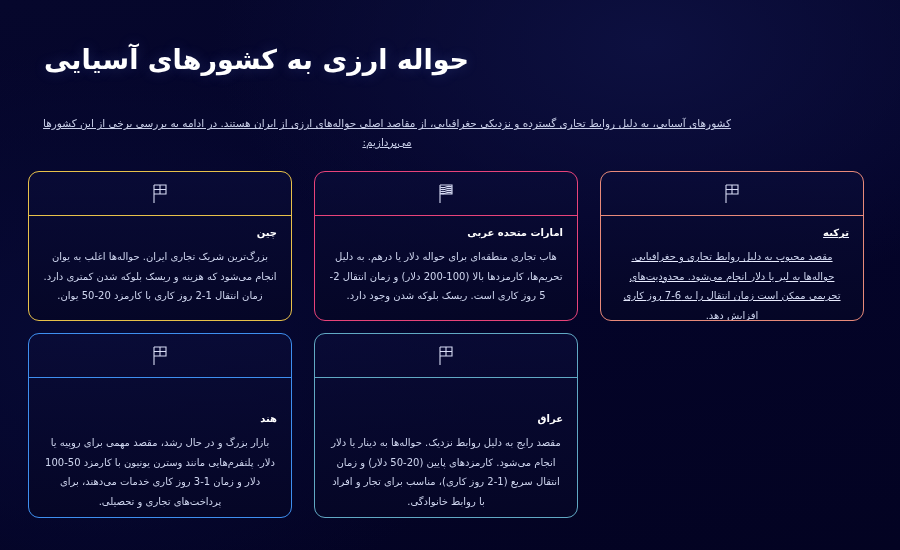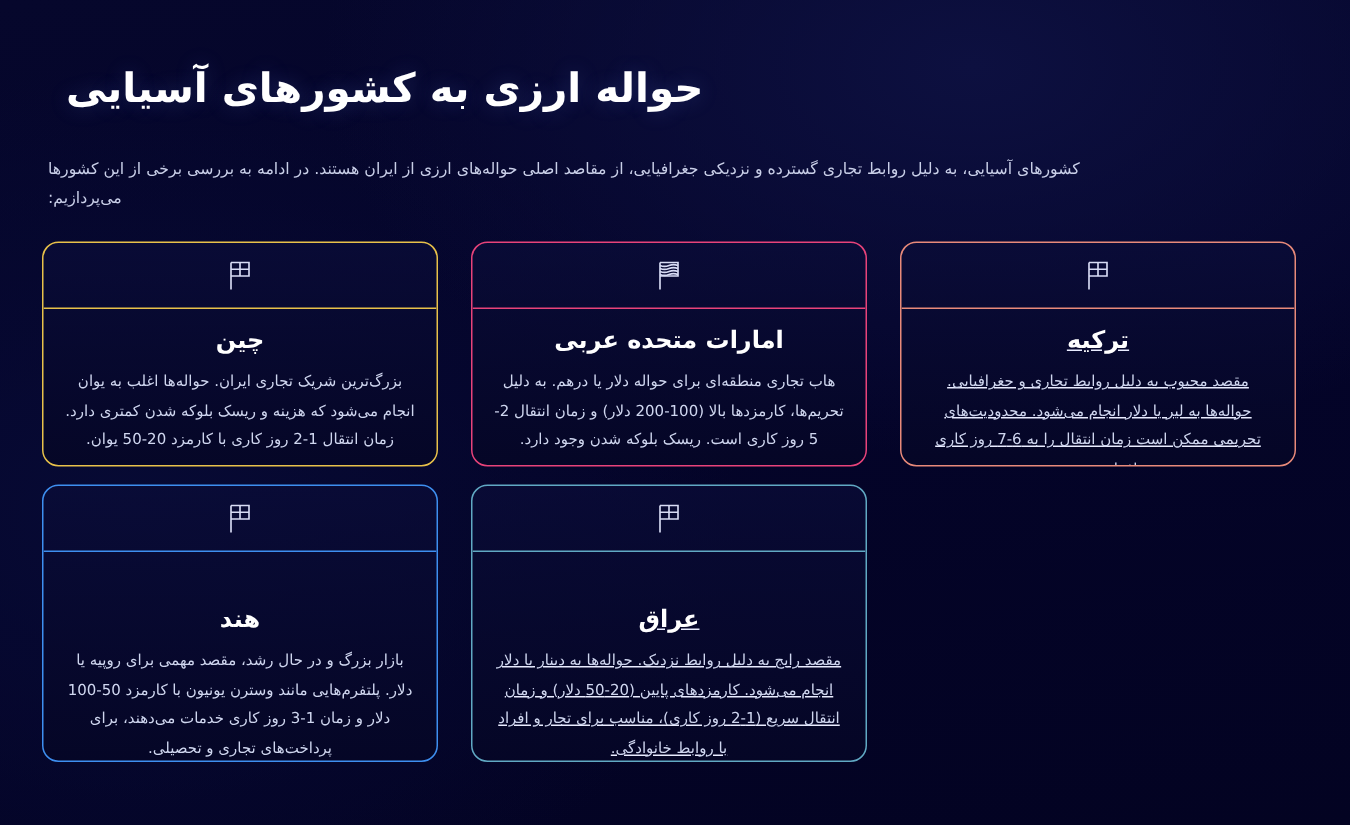--- a/index.html
+++ b/index.html
@@ -38,25 +38,27 @@
     font-size: 27px;
     font-weight: 700;
     letter-spacing: 0.2px;
     color: #ffffff;
     line-height: 1.35;
     padding-left: 16px;
     text-shadow: 0 0 14px rgba(120,150,255,0.22);
   }
 
   .page-subtitle {
-    margin-top: 26px;
+    margin-top: 36px;
     font-size: 10.5px;
     line-height: 1.75;
     color: #c9cfe8;
+    text-align: center;
     padding: 0 130px 0 4px;
+    text-decoration: underline;
   }
 
   
   .grid {
     position: relative;
     margin-top: 20px;
   }
 
   .row {
     display: flex;
@@ -97,24 +99,24 @@
   .flag-icon svg { display: block; }
 
   .card-body {
     flex: 1 1 auto;
     padding: 11px 14px 12px 14px;
     display: flex;
     flex-direction: column;
   }
 
   .card-title {
-    font-size: 16px;
+    font-size: 10px;
     font-weight: 700;
     color: #ffffff;
-    text-align: center;
+    text-align: right;
     margin-bottom: 9px;
     letter-spacing: 0.2px;
   }
 
   .card-text {
     font-size: 10px;
     line-height: 1.95;
     color: #cfd6ef;
     text-align: center;
   }
@@ -122,21 +124,21 @@
   
   .accent-turkey  { border-color: #e88a7a; text-decoration: underline; }
   .accent-turkey  .card-icon-area { border-bottom-color: #e88a7a; }
 
   .accent-uae     { border-color: #e8437a; }
   .accent-uae     .card-icon-area { border-bottom-color: #e8437a; }
 
   .accent-china   { border-color: #e8c14a; }
   .accent-china   .card-icon-area { border-bottom-color: #e8c14a; }
 
-  .accent-iraq    { border-color: #61a9c4; text-decoration: underline; }
+  .accent-iraq    { border-color: #61a9c4; }
   .accent-iraq    .card-icon-area { border-bottom-color: #61a9c4; }
 
   .accent-india   { border-color: #3e8ff0; }
   .accent-india   .card-icon-area { border-bottom-color: #3e8ff0; }
 </style>
 </head>
 <body>
 
 <div class="page">
 

